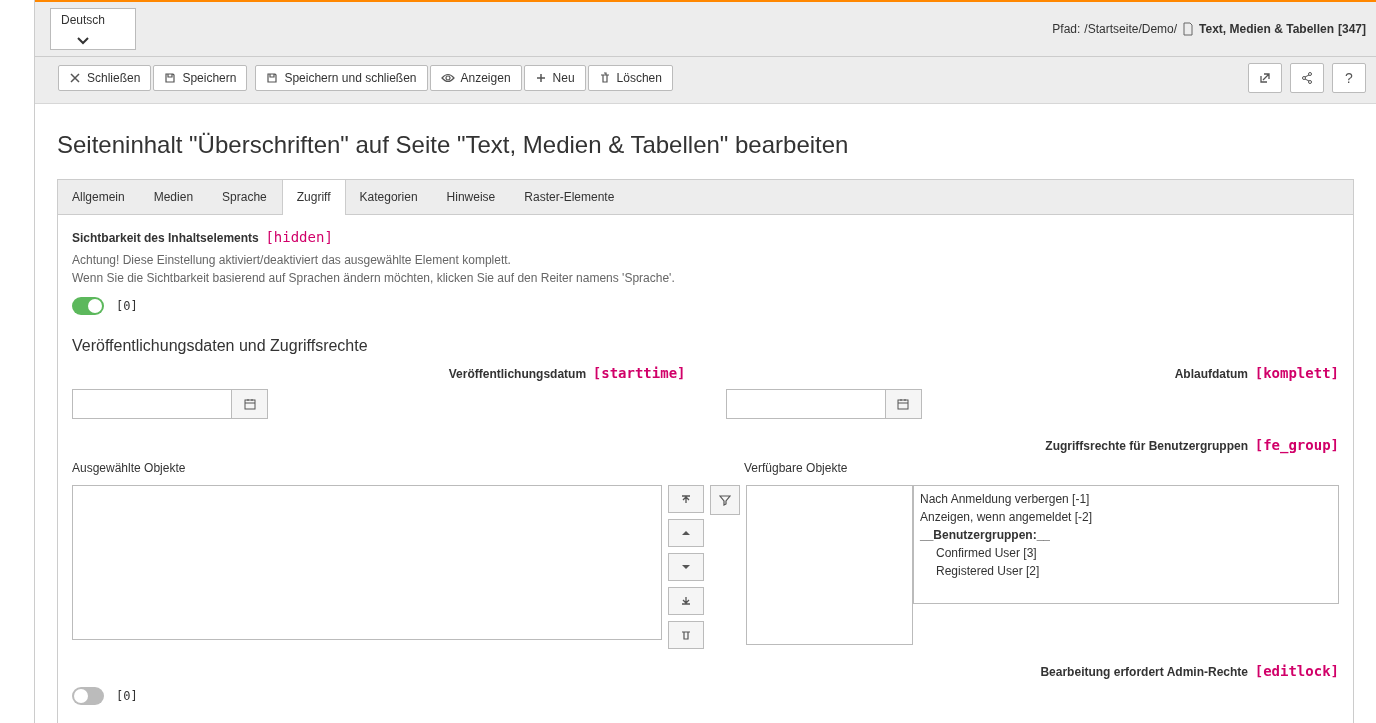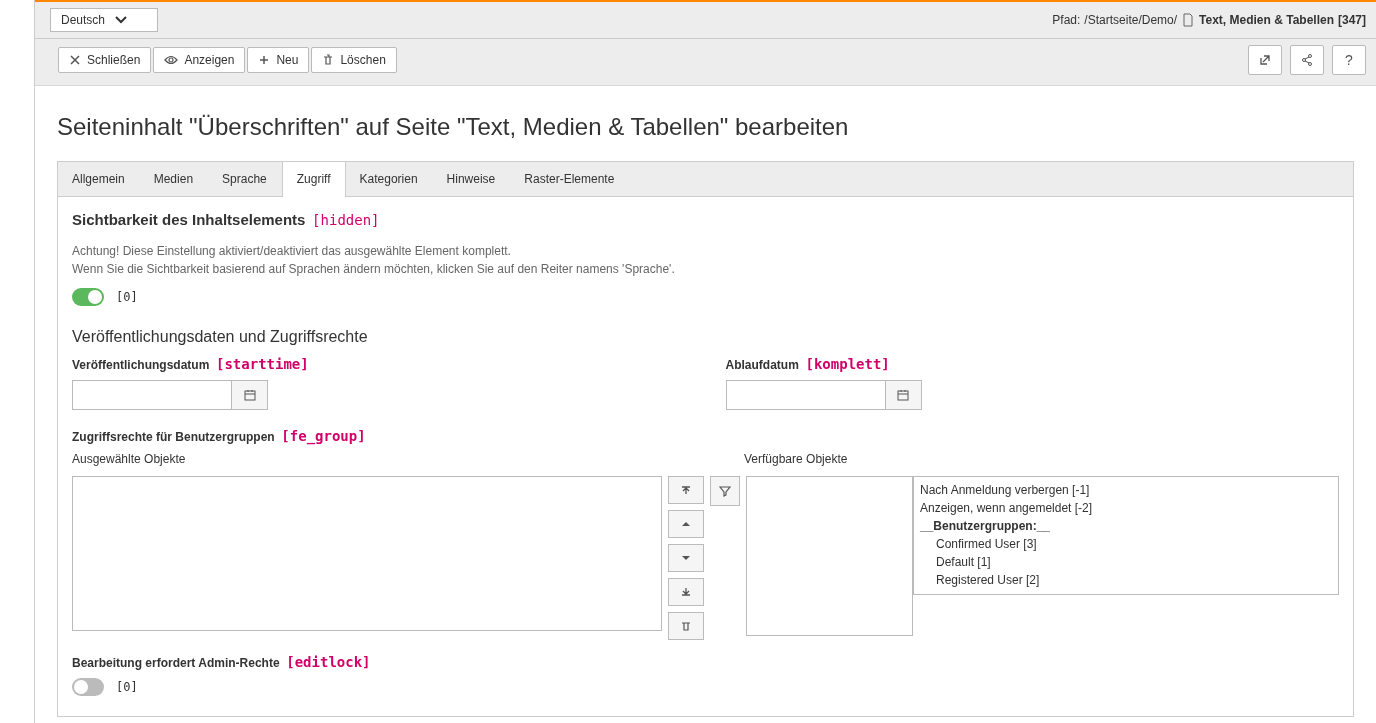--- a/index.html
+++ b/index.html
@@ -1,19 +1,19 @@
 <!DOCTYPE html>
 <html><head>
 <meta charset="utf-8">
 <style>
 * { box-sizing: border-box; margin: 0; padding: 0; }
 body { font-family: Verdana, Arial, sans-serif; font-size: 12px; color: #333; background: #fff; }
 .topbar { border-top: 2px solid #ff8700; background: #ededed; display: flex; align-items: center; padding: 6px 10px; border-bottom: 1px solid #ccc; }
 .expand-collapse { color: #999; cursor: pointer; margin-right: 30px; font-size: 14px; }
-.lang-select { background: #fff; border: 1px solid #bbb; padding: 4px 30px 4px 10px; font-size: 12px; position: relative; display: inline-flex; align-items: center; gap: 10px; cursor: pointer; }
+.lang-select { background: #fff; border: 1px solid #bbb; padding: 4px 30px 4px 10px; font-size: 12px; position: relative; display: inline-flex; align-items: center; gap: 10px; cursor: pointer; flex-direction: column; }
 .lang-select .chev { font-size: 12px; }
 .path { margin-left: auto; display: flex; align-items: center; gap: 4px; font-size: 12px; }
 .path strong { font-weight: 700; }
 .path .page-icon { width: 14px; height: 14px; }
 
 .toolbar { background: #ededed; display: flex; align-items: center; padding: 6px 10px 10px 58px; gap: 2px; border-bottom: 1px solid #d7d7d7; }
 .btn-group { display: flex; gap: 8px; }
 .btn { background: #fff; border: 1px solid #bbb; padding: 5px 10px; font-size: 12px; display: inline-flex; align-items: center; gap: 6px; cursor: pointer; color: #333; border-radius: 2px; }
 .toolbar-right { margin-left: auto; display: flex; gap: 8px; }
 .icon-btn { background: #fff; border: 1px solid #bbb; width: 34px; height: 30px; display: inline-flex; align-items: center; justify-content: center; cursor: pointer; border-radius: 2px; }
@@ -22,38 +22,38 @@
 
 .content { margin-left: 35px; padding: 15px 22px 30px 22px; }
 h1 { font-size: 24px; font-weight: 400; margin: 12px 0 20px 0; }
 
 .tabs { display: flex; background: #ededed; border: 1px solid #ccc; border-bottom: none; }
 .tab { padding: 10px 14px; font-size: 12px; color: #333; cursor: pointer; border-right: 1px solid transparent; }
 .tab.active { background: #fff; border-left: 1px solid #ccc; border-right: 1px solid #ccc; margin-bottom: -1px; position: relative; z-index: 2; }
 .tab:first-child.active { border-left: none; }
 
 .panel { border: 1px solid #ccc; padding: 14px 14px 20px 14px; }
-.section-label { font-weight: 700; font-size: 15px; display: inline; }
+.section-label { font-weight: 700; font-size: 12px; display: inline; }
 .field-code { color: #d10069; font-size: 14px; font-family: Menlo, monospace; }
-.hint { color: #666; font-size: 12px; margin-top: 14px; line-height: 1.5; }
+.hint { color: #666; font-size: 12px; margin-top: 6px; line-height: 1.5; }
 
 .toggle-row { display: flex; align-items: center; gap: 12px; margin-top: 10px; }
 .toggle { width: 32px; height: 18px; border-radius: 12px; position: relative; cursor: pointer; }
 .toggle.on { background: #5cb85c; }
 .toggle.off { background: #bbb; }
 .toggle-knob { width: 14px; height: 14px; border-radius: 50%; background: #fff; position: absolute; top: 2px; }
 .toggle.on .toggle-knob { right: 2px; }
 .toggle.off .toggle-knob { left: 2px; }
 .toggle-val { font-family: Menlo, monospace; font-size: 12px; }
 
 .sub-heading { font-size: 16px; font-weight: 400; margin: 22px 0 10px 0; }
 .row { display: flex; gap: 40px; }
 .col { flex: 1; }
 
-.field-label { font-weight: 700; font-size: 12px; margin-bottom: 8px; }
+.field-label { font-weight: 700; font-size: 12px; margin-bottom: 8px; text-align: right; }
 .sublabel { font-size: 12px; margin-bottom: 6px; }
 .input-group { display: flex; }
 .text-input { border: 1px solid #bbb; padding: 7px; font-size: 12px; width: 160px; }
 .input-addon { border: 1px solid #bbb; border-left: none; background: #f5f5f5; width: 36px; display: inline-flex; align-items: center; justify-content: center; cursor: pointer; }
 
 .dual-select { display: flex; gap: 6px; margin-top: 4px; }
 .listbox { border: 1px solid #bbb; height: 155px; font-size: 12px; padding: 4px 6px; overflow-y: auto; background: #fff; }
 .listbox.left { flex: 0 0 590px; }
 .listbox.right { flex: 1; }
 .list-controls { display: flex; flex-direction: column; gap: 6px; }
@@ -108,20 +108,38 @@
           <svg width="12" height="12" viewBox="0 0 12 12">
             <path d="M2 2 L10 10 M10 2 L2 10" stroke="#555" stroke-width="1.5"></path>
           </svg>
         </span>
       <span>Schließen</span>
     </button>
   </div>
   <div class="btn-group">
     <button class="btn">
       <span>
+          <svg width="12" height="12" viewBox="0 0 12 12">
+            <path d="M2 2 h7 l1 1 v7 h-8 z M4 2 v3 h4 v-3" fill="none" stroke="#555" stroke-width="1.2"></path>
+          </svg>
+        </span>
+      <span>Speichern</span>
+    </button>
+    <button class="btn">
+      <span>
+          <svg width="12" height="12" viewBox="0 0 12 12">
+            <path d="M2 2 h7 l1 1 v7 h-8 z M4 2 v3 h4 v-3" fill="none" stroke="#555" stroke-width="1.2"></path>
+          </svg>
+        </span>
+      <span>Speichern und schließen</span>
+    </button>
+  </div>
+  <div class="btn-group">
+    <button class="btn">
+      <span>
           <svg width="14" height="10" viewBox="0 0 14 10">
             <path d="M1 5 Q7 -2 13 5 Q7 12 1 5 Z" fill="none" stroke="#555" stroke-width="1.2"></path>
             <circle cx="7" cy="5" r="2" fill="none" stroke="#555" stroke-width="1.2"></circle>
           </svg>
         </span>
       <span>Anzeigen</span>
     </button>
   </div>
   <div class="btn-group">
     <button class="btn">
@@ -287,21 +305,20 @@
                   </svg>
                 </span>
             </button>
             <input class="filter-input" type="text" style="">
           </div>
           <div class="listbox right" id="available-list" style="height:119px">
               <div class="opt">Nach Anmeldung verbergen [-1]</div>
               <div class="opt">Anzeigen, wenn angemeldet [-2]</div>
               <div class="opt group">__Benutzergruppen:__</div>
               <div class="opt indent">Confirmed User [3]</div>
-              <div class="opt indent">Default [1]</div>
               <div class="opt indent">Registered User [2]</div>
             </div>
         </div>
       </div>
     </div>
 
     <div style="margin-top:14px">
       <div class="field-label">
         <span>Bearbeitung erfordert Admin-Rechte</span>
         &nbsp;<span class="field-code">[editlock]</span>

